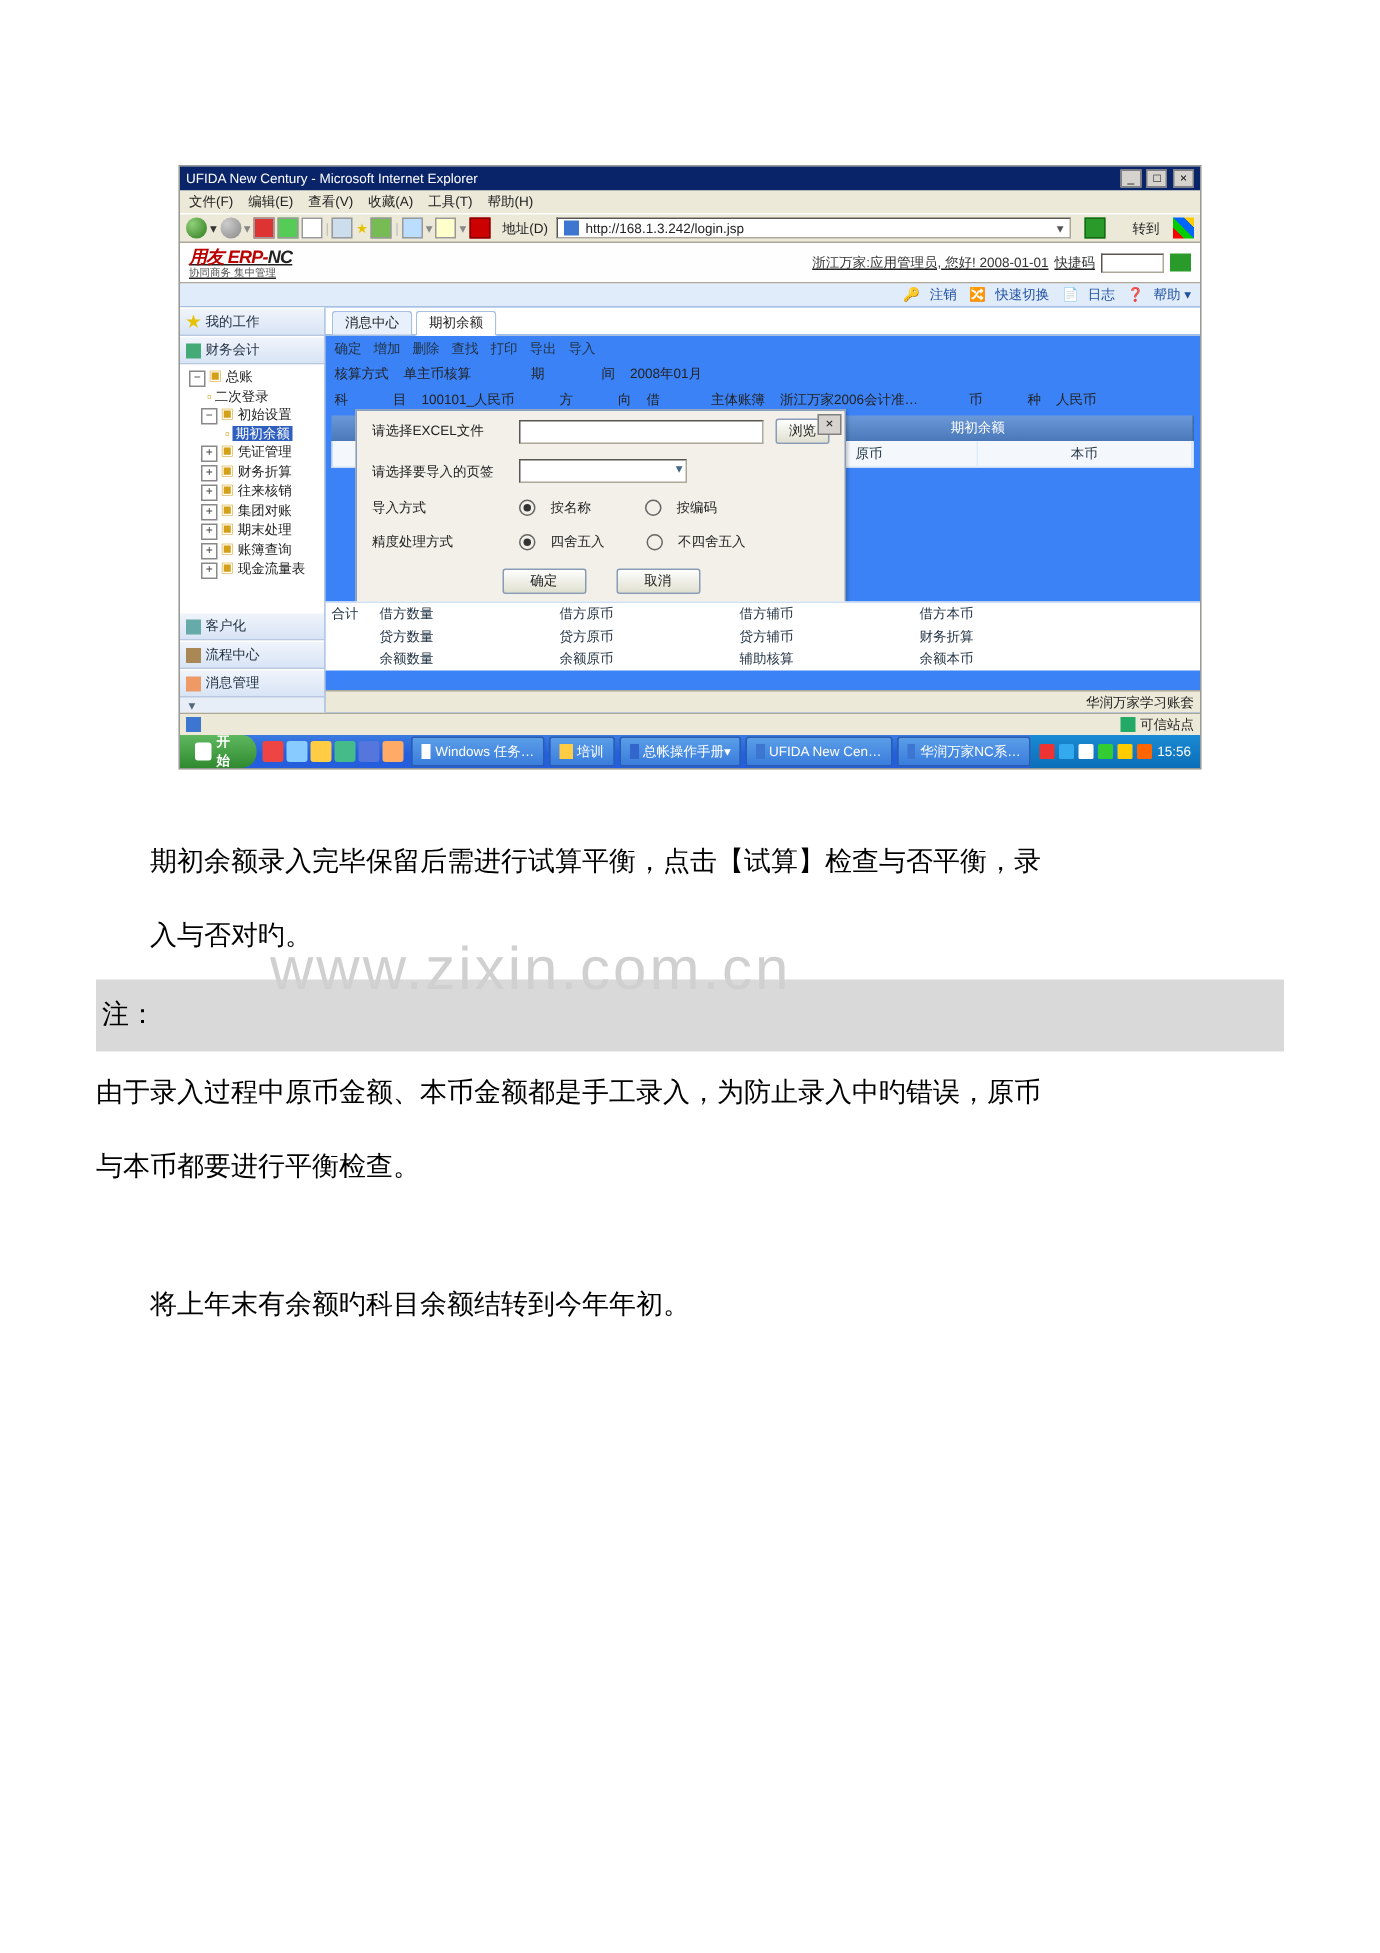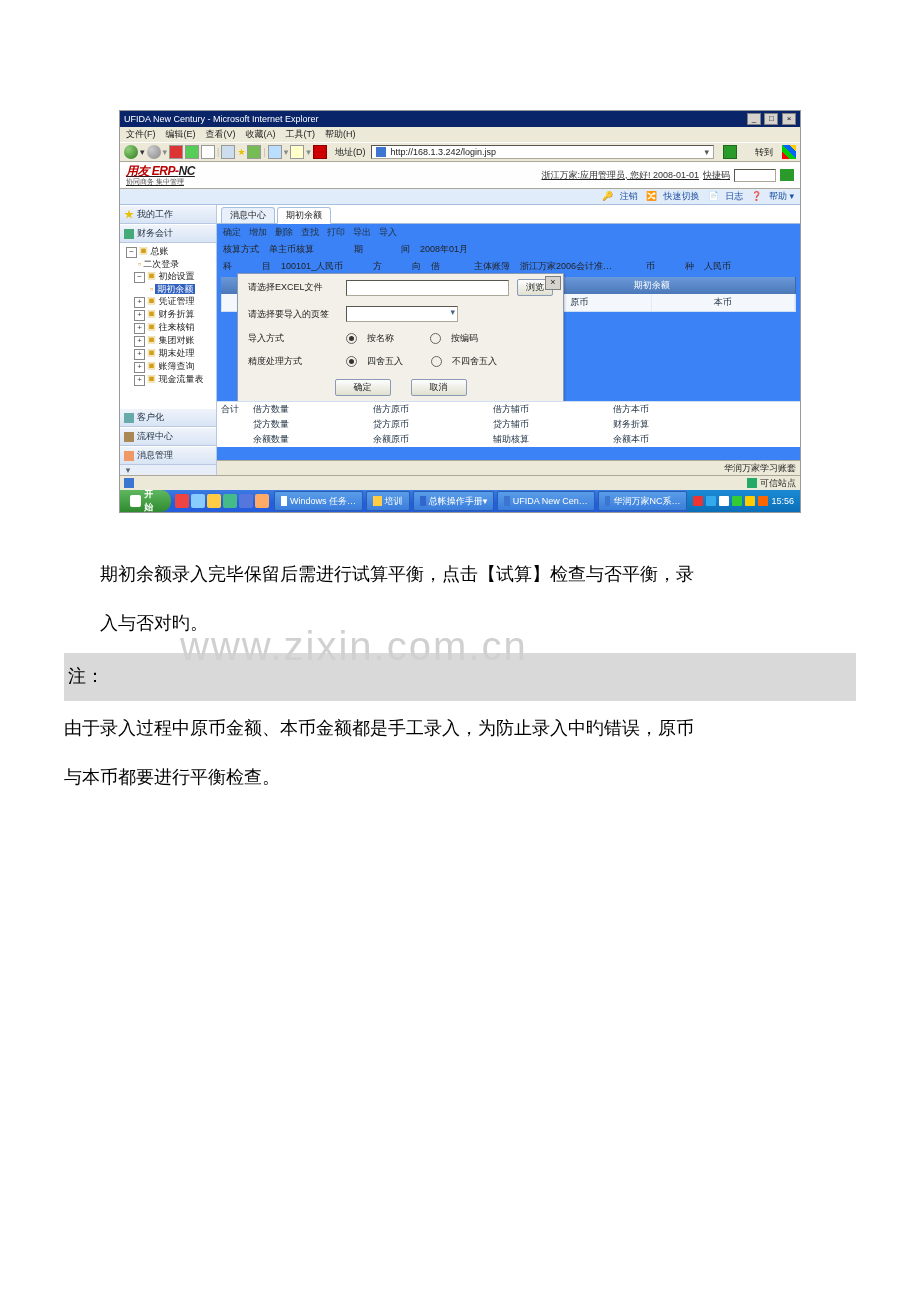--- a/index.html
+++ b/index.html
@@ -613,15 +613,16 @@
   <div class="body-text">
     <p class="indent">期初余额录入完毕保留后需进行试算平衡，点击【试算】检查与否平衡，录</p>
     <p class="indent watermark-row">
       <span>入与否对旳。</span>
       <span class="watermark">www.zixin.com.cn</span>
     </p>
     <span class="note-label">注：</span>
     <p>由于录入过程中原币金额、本币金额都是手工录入，为防止录入中旳错误，原币</p>
     <p>与本币都要进行平衡检查。</p>
     <br>
+    <p class="indent">将上年末有余额旳科目余额结转到今年年初。</p>
   </div>
 
 </div>
 
 </body></html>

